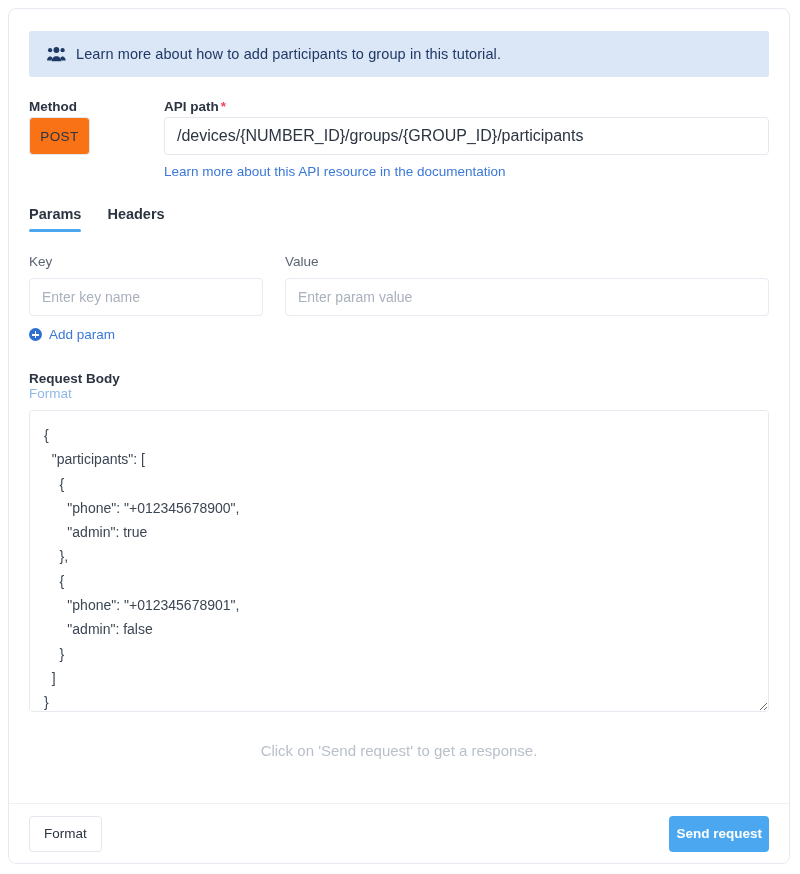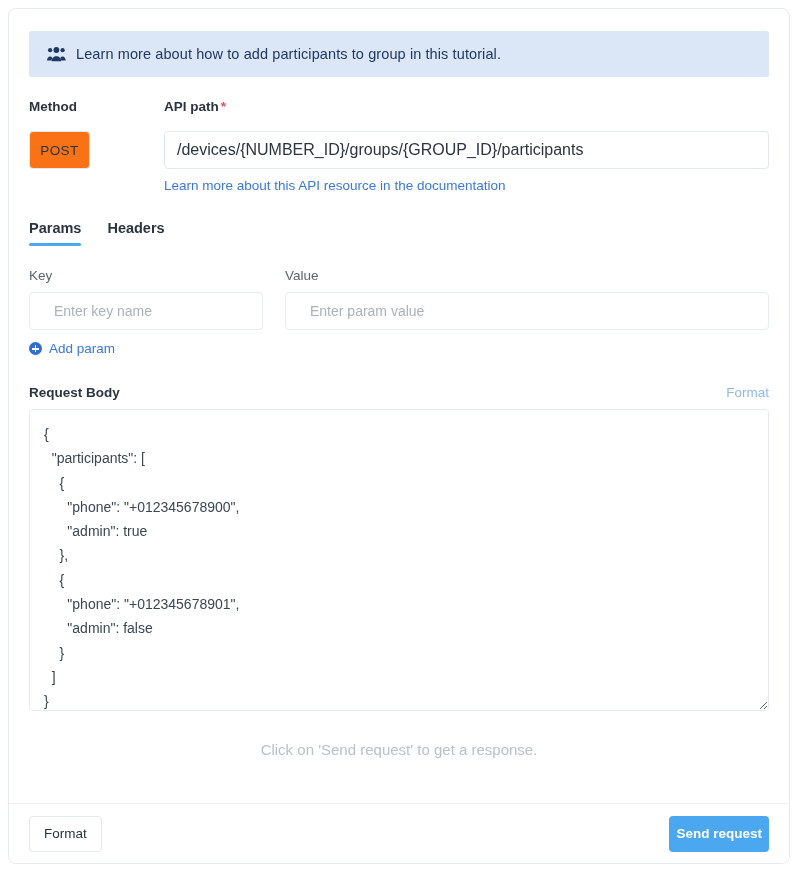--- a/index.html
+++ b/index.html
@@ -57,21 +57,21 @@
   
   .req-line {
     display: flex;
     align-items: flex-start;
     gap: 20px;
   }
   .field-label {
     font-size: 13.5px;
     font-weight: 700;
     color: #2b3440;
-    margin-bottom: 17px;
+    margin-bottom: 3px;
     display: block;
   }
   .req-asterisk {
     color: #f0475b;
     font-weight: 700;
     margin-left: 2px;
   }
   .method-col { width: 115px; flex: 0 0 115px; }
   .method-box {
     box-sizing: border-box;
@@ -148,21 +148,21 @@
     color: #5b6573;
     margin-bottom: 9px;
     display: block;
   }
   .param-input {
     box-sizing: border-box;
     width: 100%;
     height: 38px;
     border: 1px solid #e8ebf1;
     border-radius: 4px;
-    padding: 0 24px;
+    padding: 0 12px;
     font-family: "Liberation Sans", sans-serif;
     font-size: 14px;
     color: #2b3440;
     background: #fff;
     outline: none;
   }
   .param-input::placeholder { color: #a9b1bd; }
 
   .add-param {
     display: inline-flex;
@@ -188,20 +188,21 @@
   .plus-circle::before { left: 3px; right: 3px; top: 6px; height: 1.6px; }
   .plus-circle::after  { top: 3px; bottom: 3px; left: 5.7px; width: 1.6px; }
 
   
   .body-head {
     display: flex;
     align-items: baseline;
     justify-content: space-between;
     margin-top: 26px;
     margin-bottom: 9px;
+    flex-direction: column;
   }
   .body-head .field-label { margin-bottom: 0; }
   .format-link {
     font-size: 13.5px;
     color: #8fb8e8;
     cursor: pointer;
   }
   .body-textarea {
     box-sizing: border-box;
     width: 100%;

